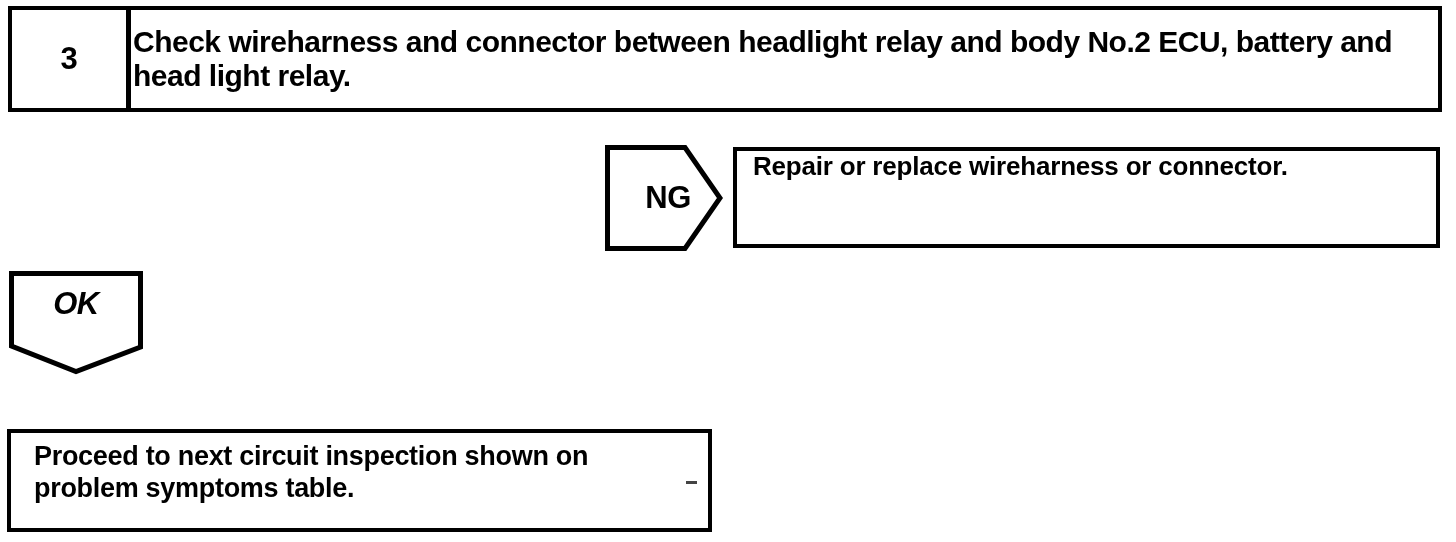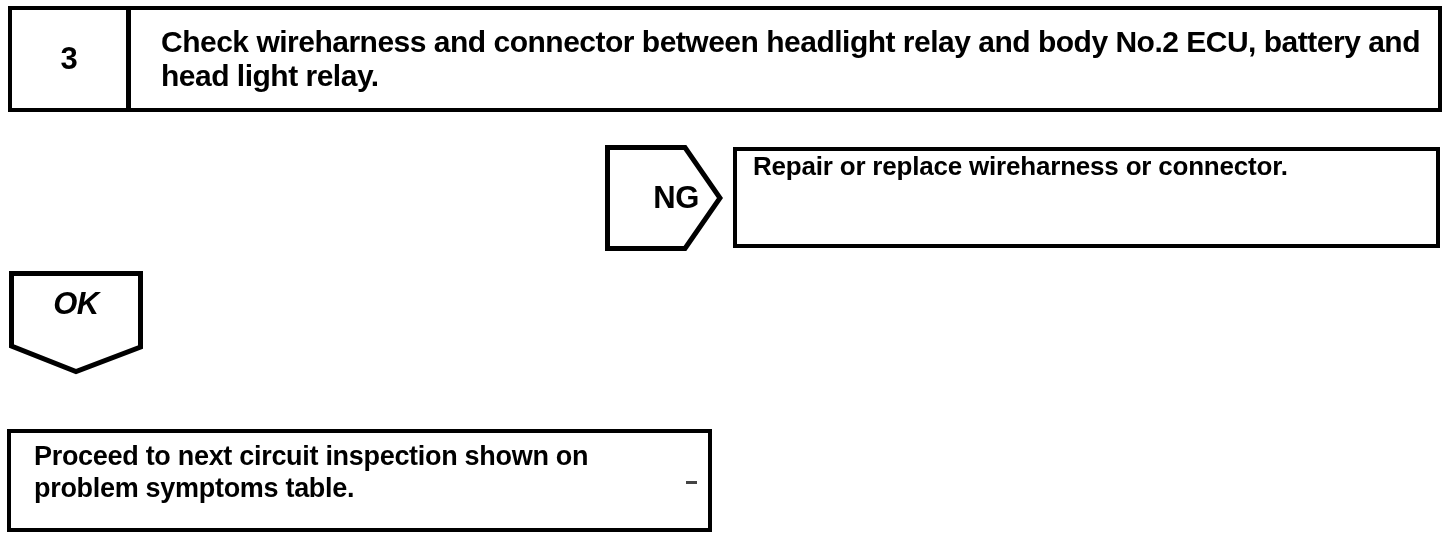--- a/index.html
+++ b/index.html
@@ -36,38 +36,38 @@
     border-right: 5px solid #000;
     display: flex;
     align-items: center;
     justify-content: center;
     font-size: 31px;
   }
   .step-text-cell {
     flex: 1;
     display: flex;
     align-items: center;
-    padding: 0 10px 0 30px;
+    padding: 0 10px 0 2px;
     font-size: 30px;
     line-height: 34px;
     letter-spacing: -0.5px;
   }
 
   
   .ng-shape {
     position: absolute;
     left: 605px;
     top: 145px;
     width: 118px;
     height: 106px;
   }
   .ng-shape svg { position: absolute; left: 0; top: 0; }
   .ng-label {
     position: absolute;
-    left: 16px;
+    left: 8px;
     top: 0;
     width: 110px;
     height: 100%;
     display: flex;
     align-items: center;
     justify-content: center;
     font-size: 31px;
     letter-spacing: -0.5px;
   }
 

